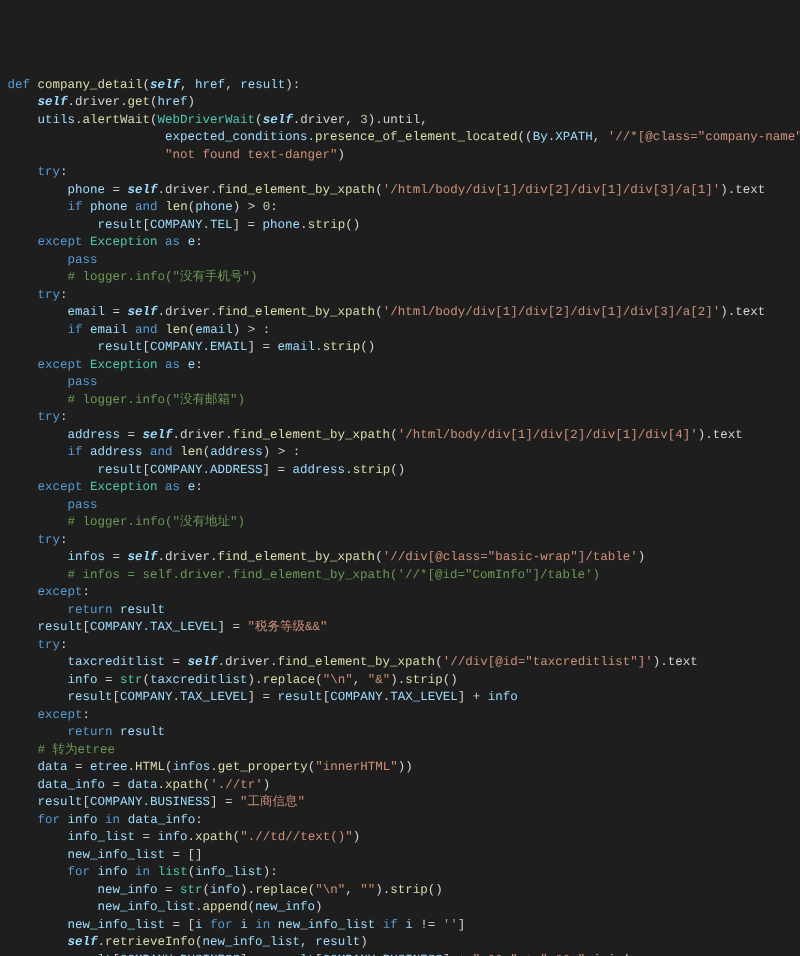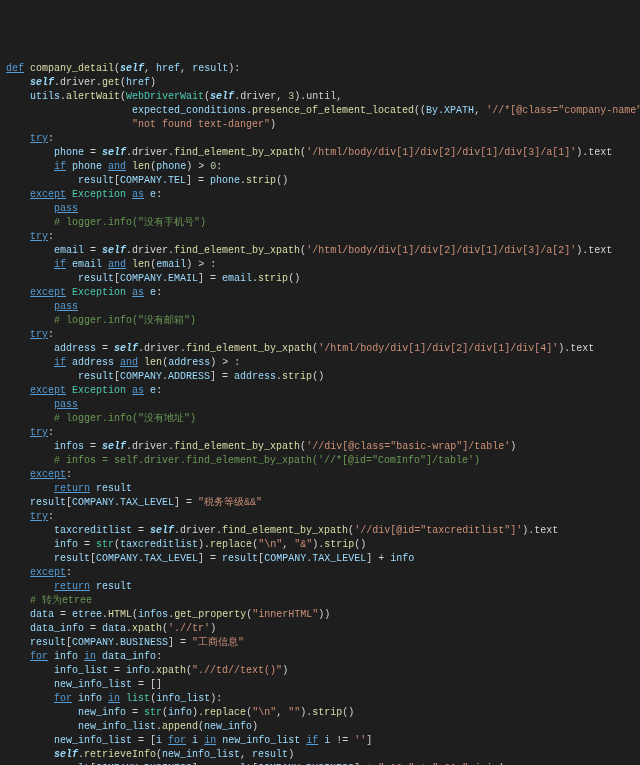--- a/index.html
+++ b/index.html
@@ -6,21 +6,21 @@
     margin: 0;
     background: #1e1e1e;
     font-family: 'Consolas', 'Monaco', 'Courier New', monospace;
     font-size: 10px;
     line-height: 1.4;
     color: #d4d4d4;
     padding: 6px;
     white-space: pre;
   }
   .code-line { display: block; }
-  .kw   { color: #569cd6; text-decoration: underline; }
+  .kw   { color: #569cd6; }
   .fn   { color: #dcdcaa; }     
   .var  { color: #9cdcfe; }     
   .self { color: #9cdcfe; font-style: italic; font-weight: bold; }
   .str  { color: #ce9178; }     
   .num  { color: #b5cea8; }     
   .cls  { color: #4ec9b0; text-align: center; }     
   .prop { color: #d4d4d4; }     
   .op   { color: #d4d4d4; }
   .com  { color: #6a9955; }
 </style>

